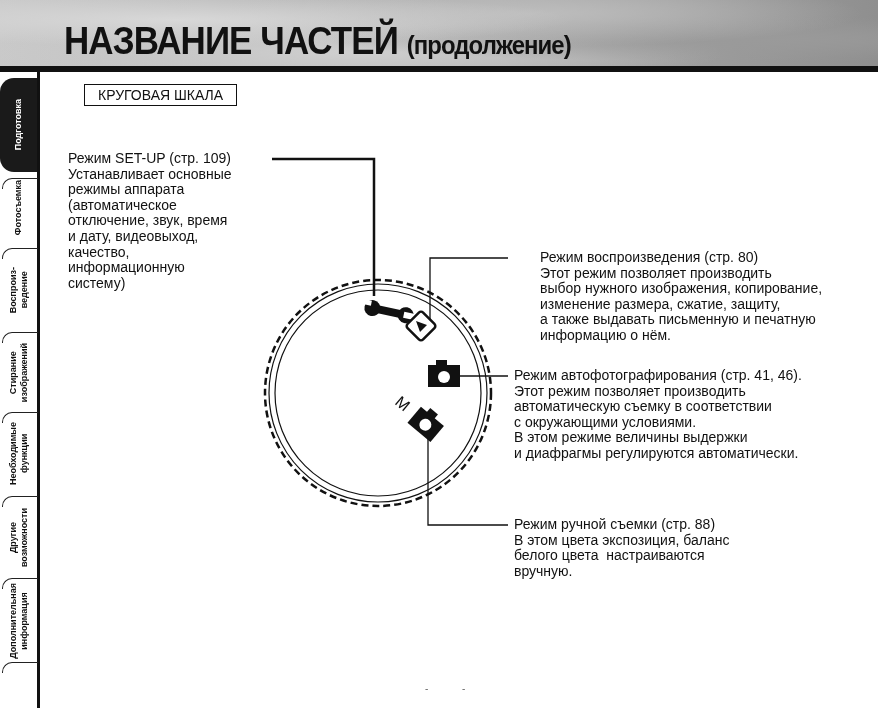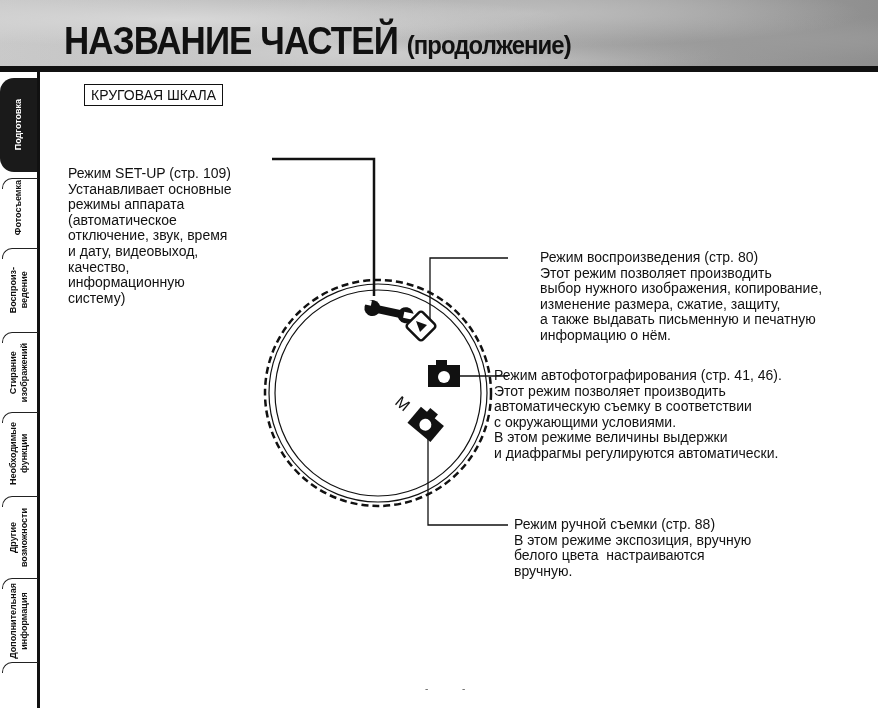--- a/index.html
+++ b/index.html
@@ -14,21 +14,21 @@
   }
   .header-bar { position:absolute; left:0; top:66px; width:878px; height:6px; background:#111; }
   .title { position:absolute; left:64px; top:20px; font-family:"Liberation Sans", sans-serif; font-weight:bold; font-size:38px; letter-spacing:-1px; color:#111; white-space:nowrap; transform:scaleX(0.92); transform-origin:left; }
   .title .sub { font-size:26px; }
   .vline { position:absolute; left:37px; top:72px; width:3px; height:636px; background:#111; }
   .tab { position:absolute; left:0; width:37px; display:flex; align-items:center; justify-content:center; }
   .tab .lbl { writing-mode:vertical-rl; transform:rotate(180deg); font-size:9px; font-weight:bold; text-align:center; line-height:11px; white-space:pre; }
   .tab.active { background:#1a1a1a; border-radius:14px 0 0 14px; }
   .tab.active .lbl { color:#fff; }
   .tab-sep { position:absolute; left:2px; width:35px; height:10px; border-top:1.5px solid #222; border-left:1.5px solid #222; border-radius:10px 0 0 0; }
-  .box-label { position:absolute; left:84px; top:84px; border:1.5px solid #111; padding:2px 6px; font-size:14px; }
+  .box-label { position:absolute; left:84px; top:84px; border:1.5px solid #111; padding:2px 13px; font-size:14px; }
   .txt { position:absolute; font-size:14px; line-height:15.6px; white-space:pre; }
   svg.dial { position:absolute; left:0; top:0; }
   .marks { position:absolute; top:683px; font-size:10px; color:#666; }
 </style>
 </head>
 <body>
 
 <div class="header"></div>
 <div class="header-bar"></div>
 <div class="title">
@@ -109,43 +109,43 @@
   </g>
 
   <g transform="translate(426,424) rotate(40)">
     <rect x="-15" y="-10" width="30" height="21" fill="#111"></rect>
     <rect x="-7" y="-15" width="10" height="6" fill="#111"></rect>
     <circle cx="0" cy="1" r="6" fill="#fff"></circle>
   </g>
   <text x="396" y="410" font-family="Liberation Sans, sans-serif" font-size="16" fill="#111" transform="rotate(40 404 404)">M</text>
 </svg>
 
-<div class="txt" style="left:68px;top:166px;"><span>Режим SET-UP (стр. 109)</span>
+<div class="txt" style="left:68px;top:151px;"><span>Режим SET-UP (стр. 109)</span>
 <span>Устанавливает основные
 режимы аппарата
 (автоматическое
 отключение, звук, время
 и дату, видеовыход,
 качество,
 информационную
 систему)</span></div>
 
 <div class="txt" style="left:540px;top:250px;"><span>Режим воспроизведения (стр. 80)</span>
 <span>Этот режим позволяет производить
 выбор нужного изображения, копирование,
 изменение размера, сжатие, защиту,
 а также выдавать письменную и печатную
 информацию о нём.</span></div>
 
-<div class="txt" style="left:494px;top:368px;"><span>Режим автофотографирования (стр. 41, 46).</span>
+<div class="txt" style="left:514px;top:368px;"><span>Режим автофотографирования (стр. 41, 46).</span>
 <span>Этот режим позволяет производить
 автоматическую съемку в соответствии
 с окружающими условиями.
 В этом режиме величины выдержки
 и диафрагмы регулируются автоматически.</span></div>
 
 <div class="txt" style="left:514px;top:517px;"><span>Режим ручной съемки (стр. 88)</span>
-<span>В этом режиме экспозиция, вручную
+<span>В этом цвета экспозиция, баланс
 белого цвета  настраиваются
 вручную.</span></div>
 
 <div class="marks" style="left:425px;">-</div>
 <div class="marks" style="left:462px;">-</div>
 
 </body></html>

